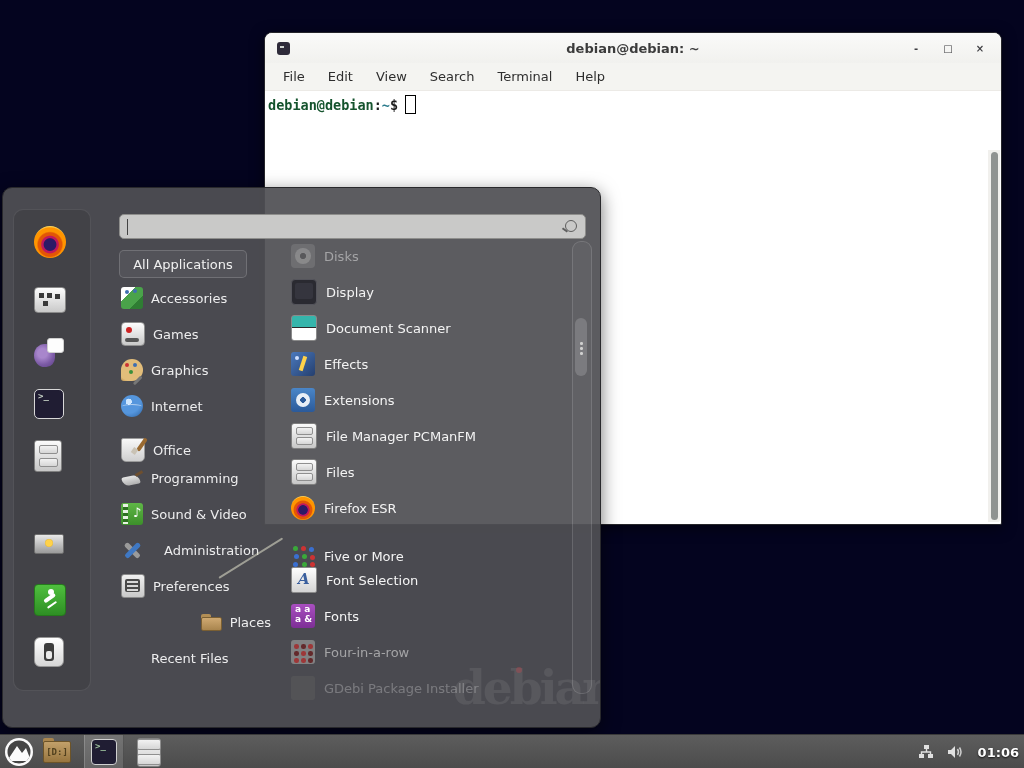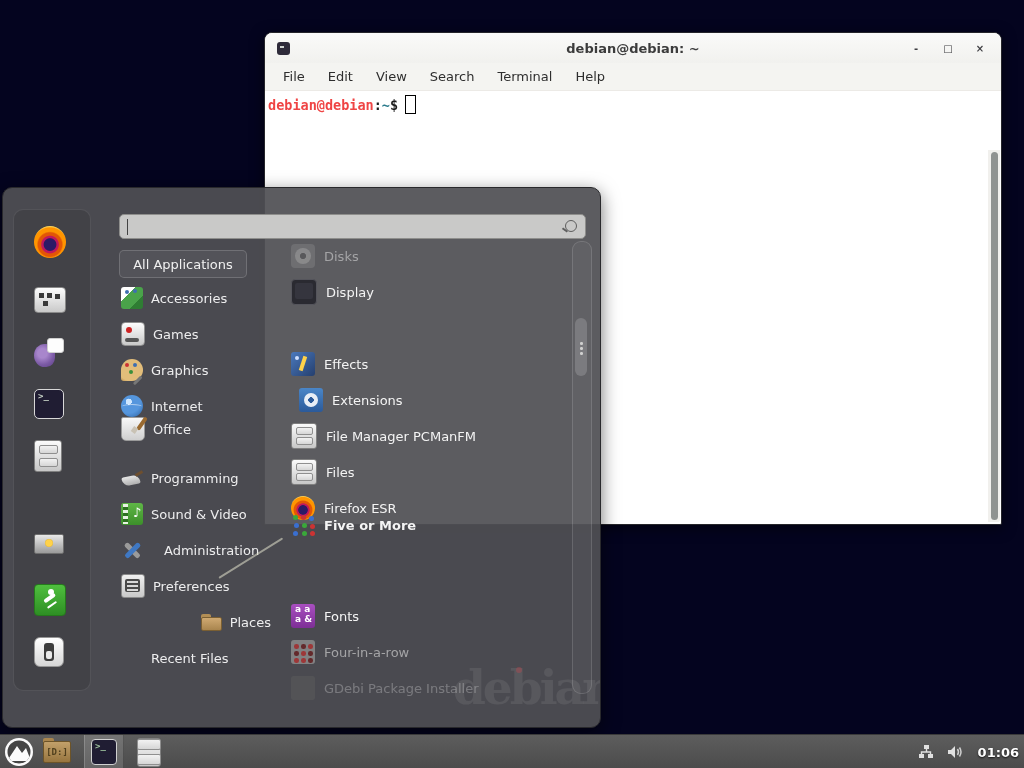--- a/index.html
+++ b/index.html
@@ -24,21 +24,21 @@
   .wctl{position:absolute;top:6px;width:18px;height:18px;display:flex;align-items:center;justify-content:center;
     font-size:10px;font-weight:bold;color:#3e3e42;cursor:default;}
   .wctl.min{right:76px;} .wctl.max{right:44px;} .wctl.cls{right:12px;}
   .term-menubar{position:absolute;left:0;top:30px;right:0;height:28px;
     background:#f4f4f1;border-bottom:1px solid #eceae6;
     display:flex;align-items:center;gap:23px;padding-left:18px;box-sizing:border-box;
     font-size:13px;color:#2e2e2e;}
   .term-body{position:absolute;left:0;top:58px;right:0;bottom:0;background:#ffffff;border-radius:0 0 2px 2px;}
   .prompt{position:absolute;left:3px;top:4px;font-family:"DejaVu Sans Mono","Liberation Mono",monospace;
     font-size:13.5px;font-weight:bold;white-space:pre;color:#1c1c1c;display:flex;align-items:center;}
-  .p-user{color:#ef4444;} .p-path{color:#2a7b8c;}
+  .p-user{color:#14532d;} .p-path{color:#2a7b8c;}
   .p-cursor{display:inline-block;width:9px;height:17px;border:1.6px solid #000;margin-left:7px;background:#fff;}
   .term-scroll{position:absolute;right:1px;top:59px;width:12px;bottom:2px;background:#f1f0ed;border-radius:0 0 2px 0;}
   .term-thumb{position:absolute;right:2px;top:2px;width:7px;bottom:2px;background:#8f9391;border-radius:4px;}
 
   
   .menu-win{left:2px;top:187px;width:597px;height:539px;
     background:rgba(80,80,84,0.93);
     border:1px solid #29292c;border-radius:10px;
     box-shadow:0 5px 18px rgba(0,0,0,.55);overflow:hidden;}
   .fav-panel{position:absolute;left:10px;top:21px;width:76px;height:480px;
@@ -266,21 +266,21 @@
       <span>Games</span>
     </div>
   <div class="cat-row" style="top:168px;">
       <span class="icon22 ic-graphics"></span>
       <span>Graphics</span>
     </div>
   <div class="cat-row" style="top:204px;">
       <span class="icon22 ic-internet"></span>
       <span>Internet</span>
     </div>
-  <div class="cat-row" style="top:227px;">
+  <div class="cat-row" style="top:248px;">
       <span class="icon22 ic-office"></span>
       <span>Office</span>
     </div>
   <div class="cat-row" style="top:276px;">
       <span class="icon22 ic-programming"></span>
       <span>Programming</span>
     </div>
   <div class="cat-row" style="top:312px;">
       <span class="icon22 ic-sound"></span>
       <span>Sound &amp; Video</span>
@@ -303,43 +303,51 @@
     </div>
 
   <div class="app-row" style="top:55px;">
       <span class="icon24 ic-disks"></span>
       <span class="lbl-dim">Disks</span>
     </div>
   <div class="app-row" style="top:91px;">
       <span class="icon24 ic-display"></span>
       <span>Display</span>
     </div>
+  <div class="app-row" style="top:127px;">
+      <span class="icon24 ic-scanner"></span>
+      <span>Document Scanner</span>
+    </div>
   <div class="app-row" style="top:163px;">
       <span class="icon24 ic-effects"></span>
       <span>Effects</span>
     </div>
-  <div class="app-row" style="top:199px;margin-left:8px;">
+  <div class="app-row" style="top:199px;">
       <span class="icon24 ic-extensions"></span>
       <span>Extensions</span>
     </div>
   <div class="app-row" style="top:235px;">
       <span class="icon24 ic-cabinet"></span>
       <span>File Manager PCManFM</span>
     </div>
   <div class="app-row" style="top:271px;">
       <span class="icon24 ic-cabinet"></span>
       <span>Files</span>
     </div>
   <div class="app-row" style="top:307px;">
       <span class="icon24 ic-firefox"></span>
       <span>Firefox ESR</span>
     </div>
-  <div class="app-row" style="top:324px;font-weight:bold;">
+  <div class="app-row" style="top:355px;">
       <span class="icon24 ic-fivemore"></span>
       <span>Five or More</span>
+    </div>
+  <div class="app-row" style="top:379px;">
+      <span class="icon24 ic-fontsel"></span>
+      <span>Font Selection</span>
     </div>
   <div class="app-row" style="top:415px;">
       <span class="icon24 ic-fonts"></span>
       <span>Fonts</span>
     </div>
   <div class="app-row" style="top:451px;">
       <span class="icon24 ic-fourrow"></span>
       <span class="lbl-dim">Four-in-a-row</span>
     </div>
   <div class="app-row row-faint" style="top:487px;">

